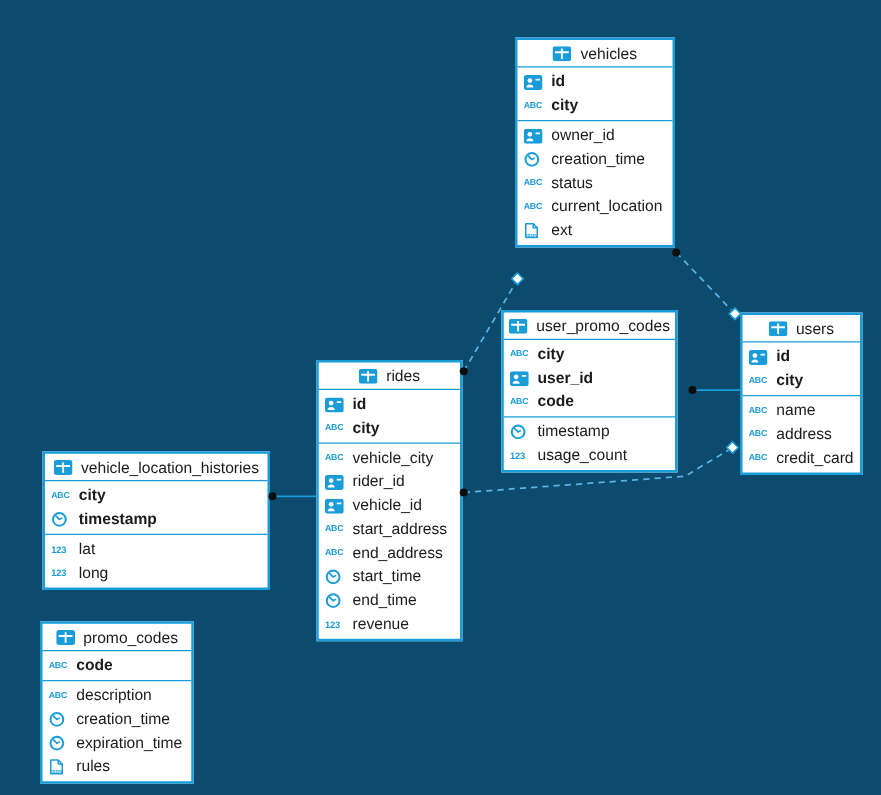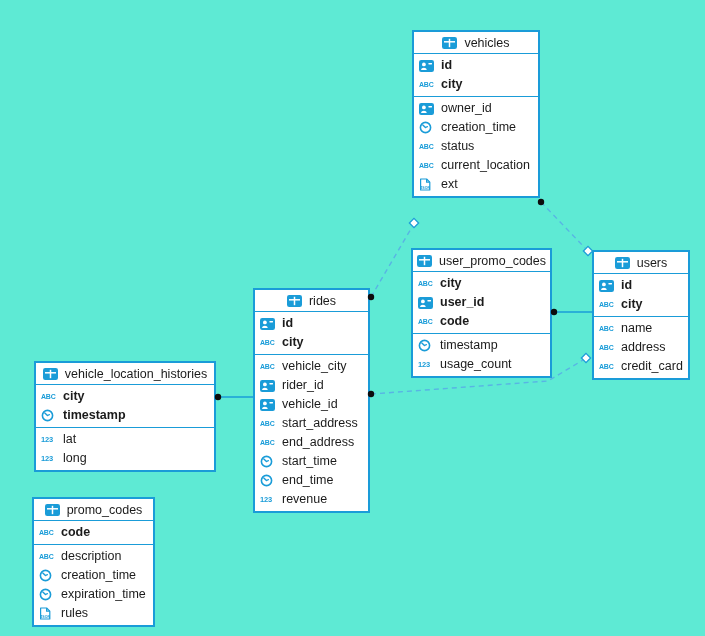--- a/index.html
+++ b/index.html
@@ -1,17 +1,17 @@
 <!DOCTYPE html>
 <html style="--accent: #1a9cd8; --dashed: #58b4e4; --dot: #0d0d0d;"><head>
 <meta charset="utf-8">
 <style>
   html,body{margin:0;padding:0;background:#ffffff;}
   #canvas{
-    position:relative;width:705px;height:636px;background:#5eead4;overflow:hidden;
+    position:relative;width:705px;height:636px;background:#0c4a6e;overflow:hidden;
     font-family:"Liberation Sans",sans-serif;color:#1b1b1b;
   }
   .tbl{
     position:absolute;box-sizing:border-box;background:#fff;
     border:2px solid var(--accent);
   }
   .hdr{
     height:21px;display:flex;align-items:center;justify-content:center;gap:5px;
     border-bottom:1.5px solid var(--accent);font-size:12.5px;white-space:nowrap;
   }
@@ -127,21 +127,21 @@
             <svg width="12" height="13" viewBox="0 0 12 13">
               <path d="M1.6 1 H7.6 L10.8 4.2 V12 H1.6 Z" fill="#fff" stroke="#1a9cd8" stroke-width="1.2" stroke-linejoin="round"></path>
               <path d="M7.6 1 V4.2 H10.8" fill="none" stroke="#1a9cd8" stroke-width="1.2" stroke-linejoin="round"></path>
               <text x="1.3" y="11.3" font-size="3.6" font-weight="700" fill="#1a9cd8" font-family="Liberation Sans, sans-serif">JSON</text>
             </svg>
           </span>
           <span class="lbl">ext</span>
         </div>
       </div>
     </div>
-    <div class="tbl" style="left: 411px; top: 248px; width: 141px;">
+    <div class="tbl" style="left: 401px; top: 248px; width: 141px;">
       <div class="hdr">
         <span class="icon">
           <svg width="15" height="12" viewBox="0 0 15 12">
             <rect x="0" y="0" width="15" height="12" rx="2.2" fill="#1a9cd8"></rect>
             <line x1="2" y1="4.8" x2="13" y2="4.8" stroke="#fff" stroke-width="1.5"></line>
             <line x1="7.5" y1="1.8" x2="7.5" y2="10.2" stroke="#fff" stroke-width="1.5"></line>
           </svg>
         </span>
         <span>user_promo_codes</span>
       </div>

